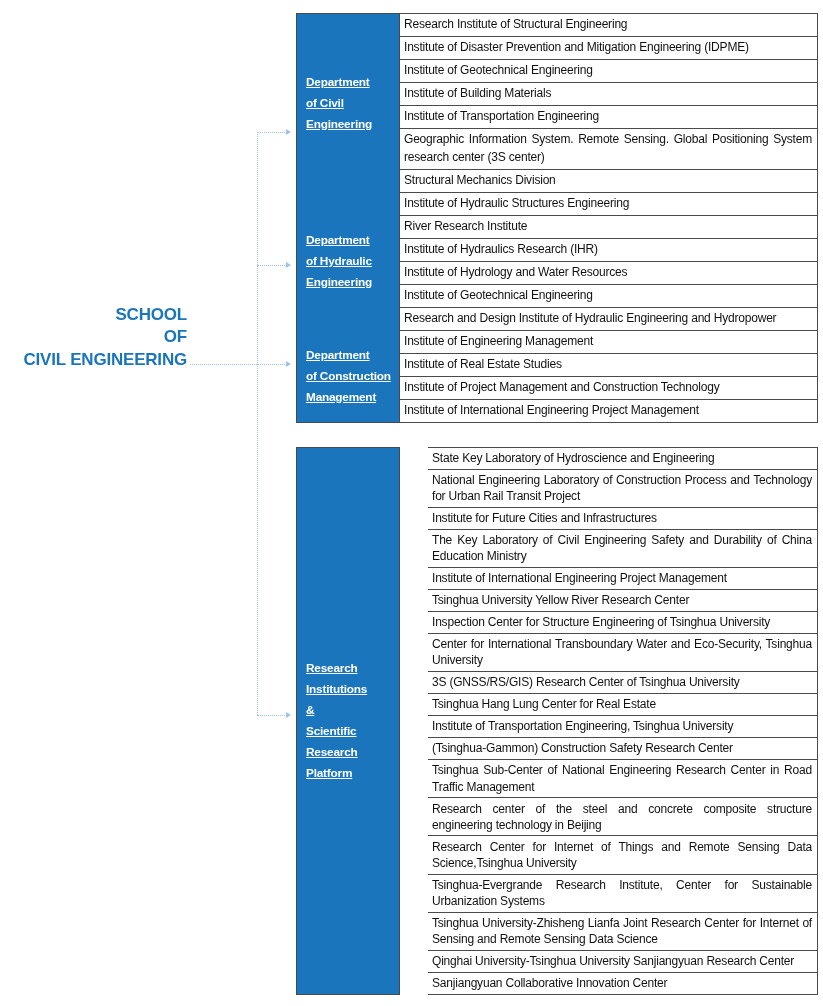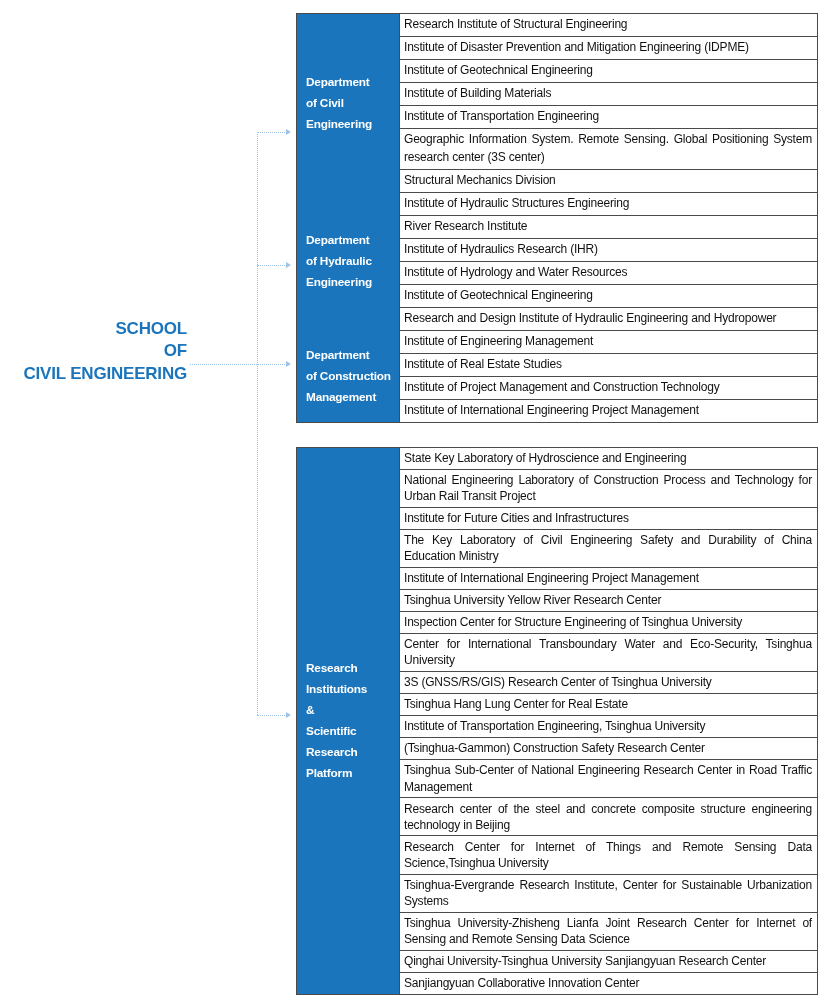--- a/index.html
+++ b/index.html
@@ -3,21 +3,21 @@
 <meta charset="utf-8">
 <style>
   html,body { margin:0; padding:0; background:#fff; }
   .canvas {
     position:relative; width:823px; height:1006px; background:#fff;
     font-family:"Liberation Sans","DejaVu Sans",sans-serif; overflow:hidden;
   }
 
   
   .school-title {
-    position:absolute; top:318px; right:636px;
+    position:absolute; top:304px; right:636px;
     text-align:right; white-space:nowrap;
     color:var(--title-blue,#1B75BC);
     font-weight:bold; font-size:17px; line-height:22.4px; letter-spacing:-0.2px;
   }
 
   
   .conn { position:absolute; }
   .conn.h { border-top:1px dotted var(--conn-blue,#9DC3E6); height:0; }
   .conn.v { border-left:1px dotted var(--conn-blue,#9DC3E6); width:0; }
   .arrow {
@@ -34,33 +34,33 @@
   .label-cell {
     width:104px; box-sizing:border-box; flex:0 0 104px;
     background:var(--dept-blue,#1B75BC);
     border:1px solid var(--border-col,#4A4A4A); border-bottom:none;
     display:flex; flex-direction:column; justify-content:center;
     padding-left:9px; padding-right:2px;
     color:#fff; font-weight:bold; font-size:11.8px; line-height:21px; letter-spacing:-0.2px;
   }
   .section + .section:not(.section-4) .label-cell { border-top:none; }
   .group-end .label-cell { border-bottom:1px solid var(--border-col,#4A4A4A); }
-  .label-line { white-space:nowrap; }
+  .label-line { white-space:nowrap;text-decoration:underline; }
 
   .rows { width:418px; flex:0 0 418px; box-sizing:border-box; }
   .row {
     box-sizing:border-box;
     border:1px solid var(--border-col,#4A4A4A); border-top:none; border-left:none;
     padding:2.2px 5px 2.2px 4px;
     font-size:12px; line-height:17.6px; letter-spacing:-0.2px;
     color:var(--row-text,#111111);
     text-align:justify; min-height:23px;
   }
   .group-start .rows .row:first-child { border-top:1px solid var(--border-col,#4A4A4A); }
-  .section-4 .row { line-height:16.2px; padding:2.4px 5px 2.4px 4px; min-height:22px; }
+  .section-4 .row { line-height:16.2px; padding:2.4px 5px 2.4px 4px; min-height:22px;margin-left:28px; }
 </style>
 </head>
 <body>
 
 <div class="canvas" style="--dept-blue: #1B75BC; --title-blue: #1B75BC; --conn-blue: #9DC3E6; --border-col: #4A4A4A; --row-text: #111111;">
 
   <div class="school-title">
     <div>SCHOOL</div>
     <div>OF</div>
     <div>CIVIL ENGINEERING</div>

